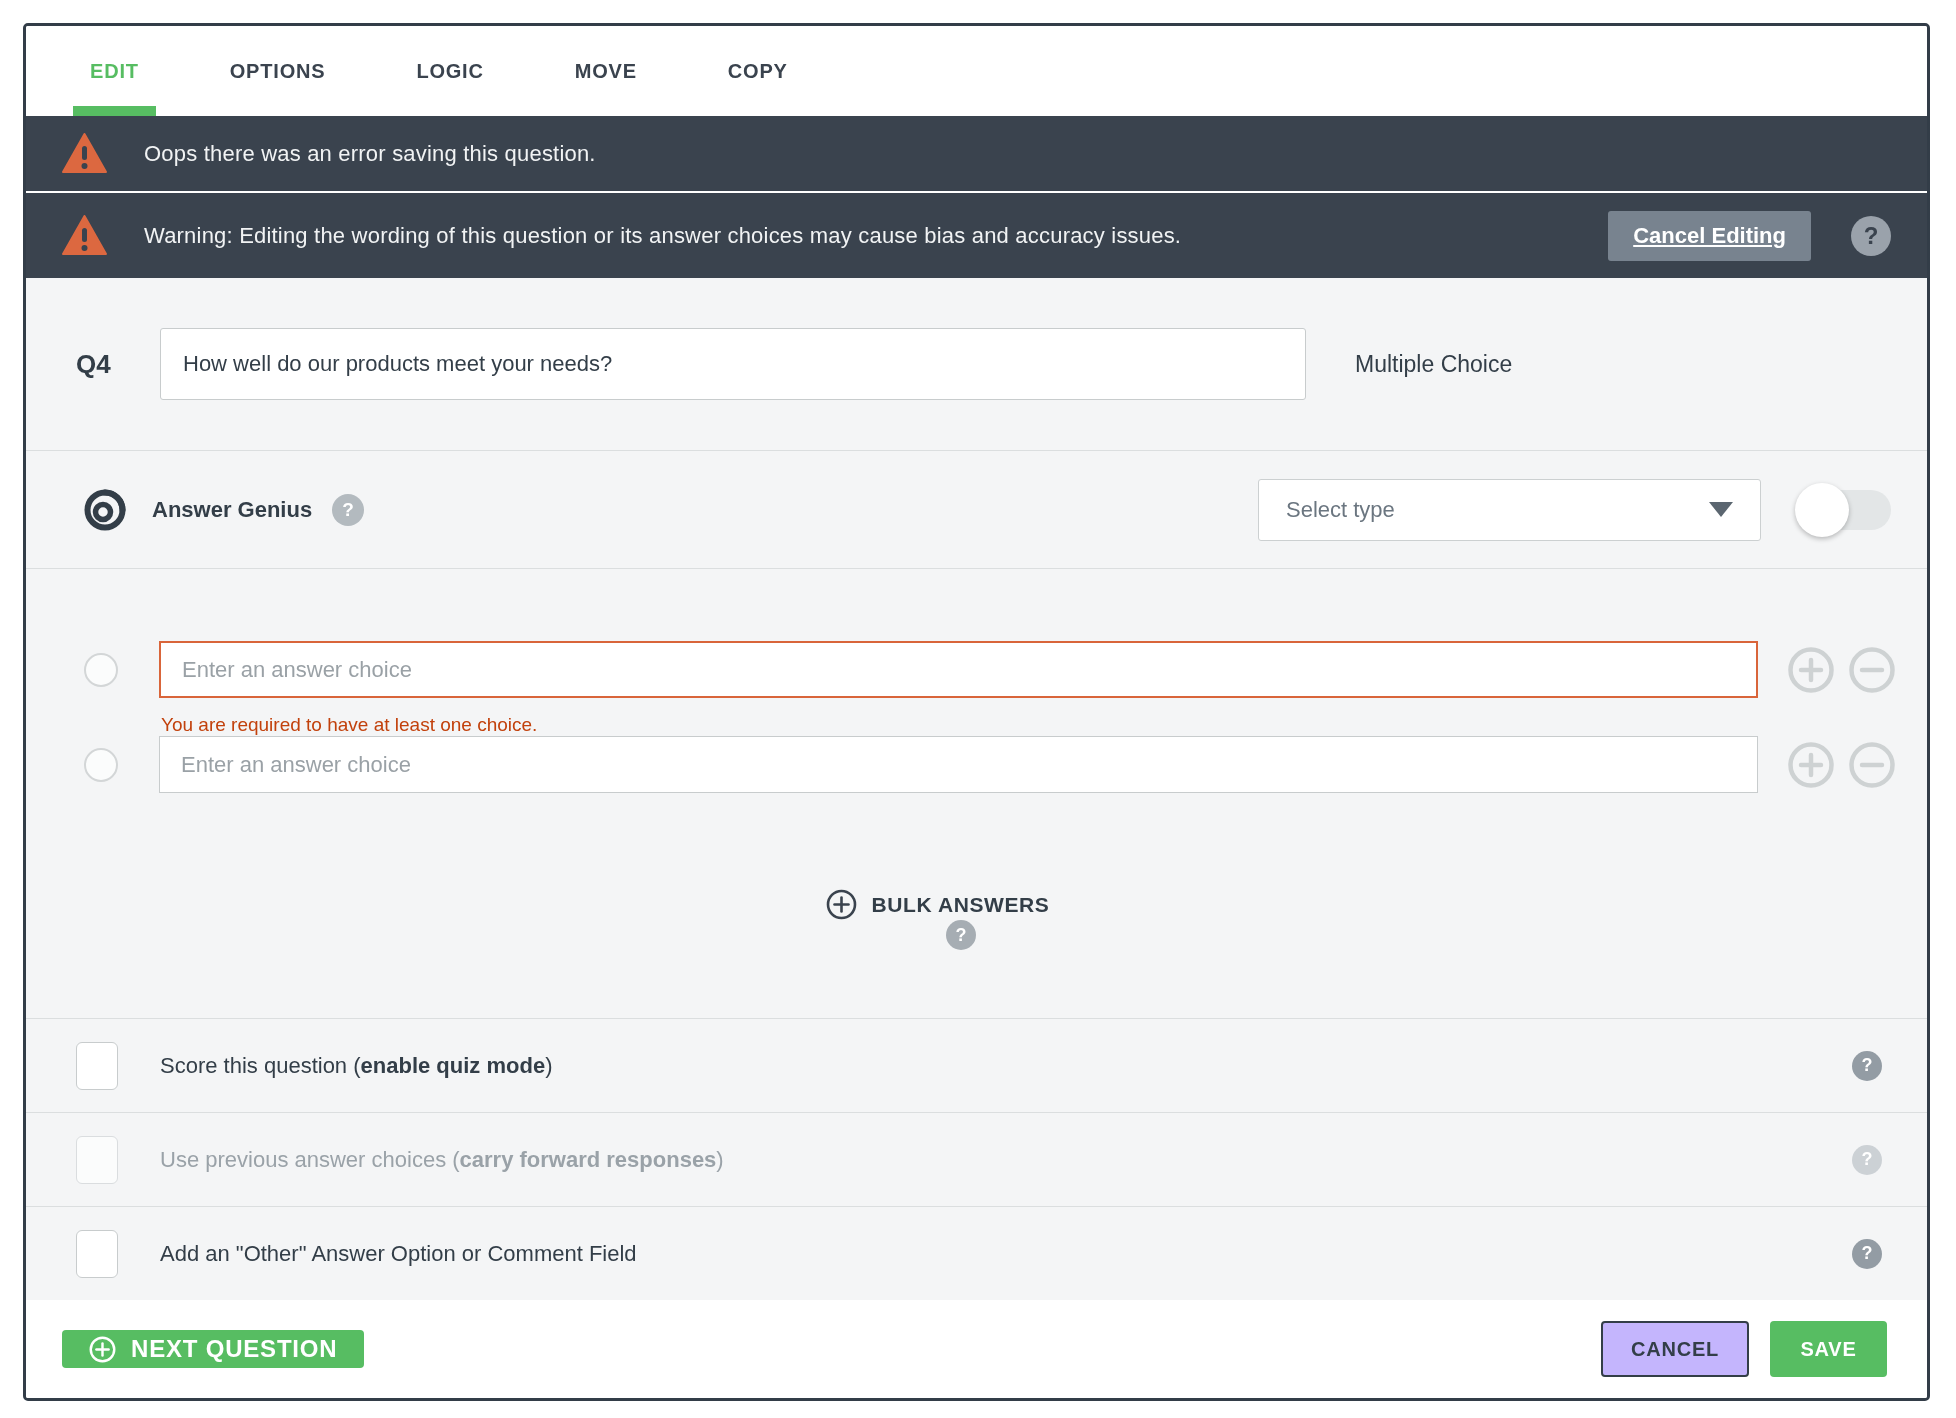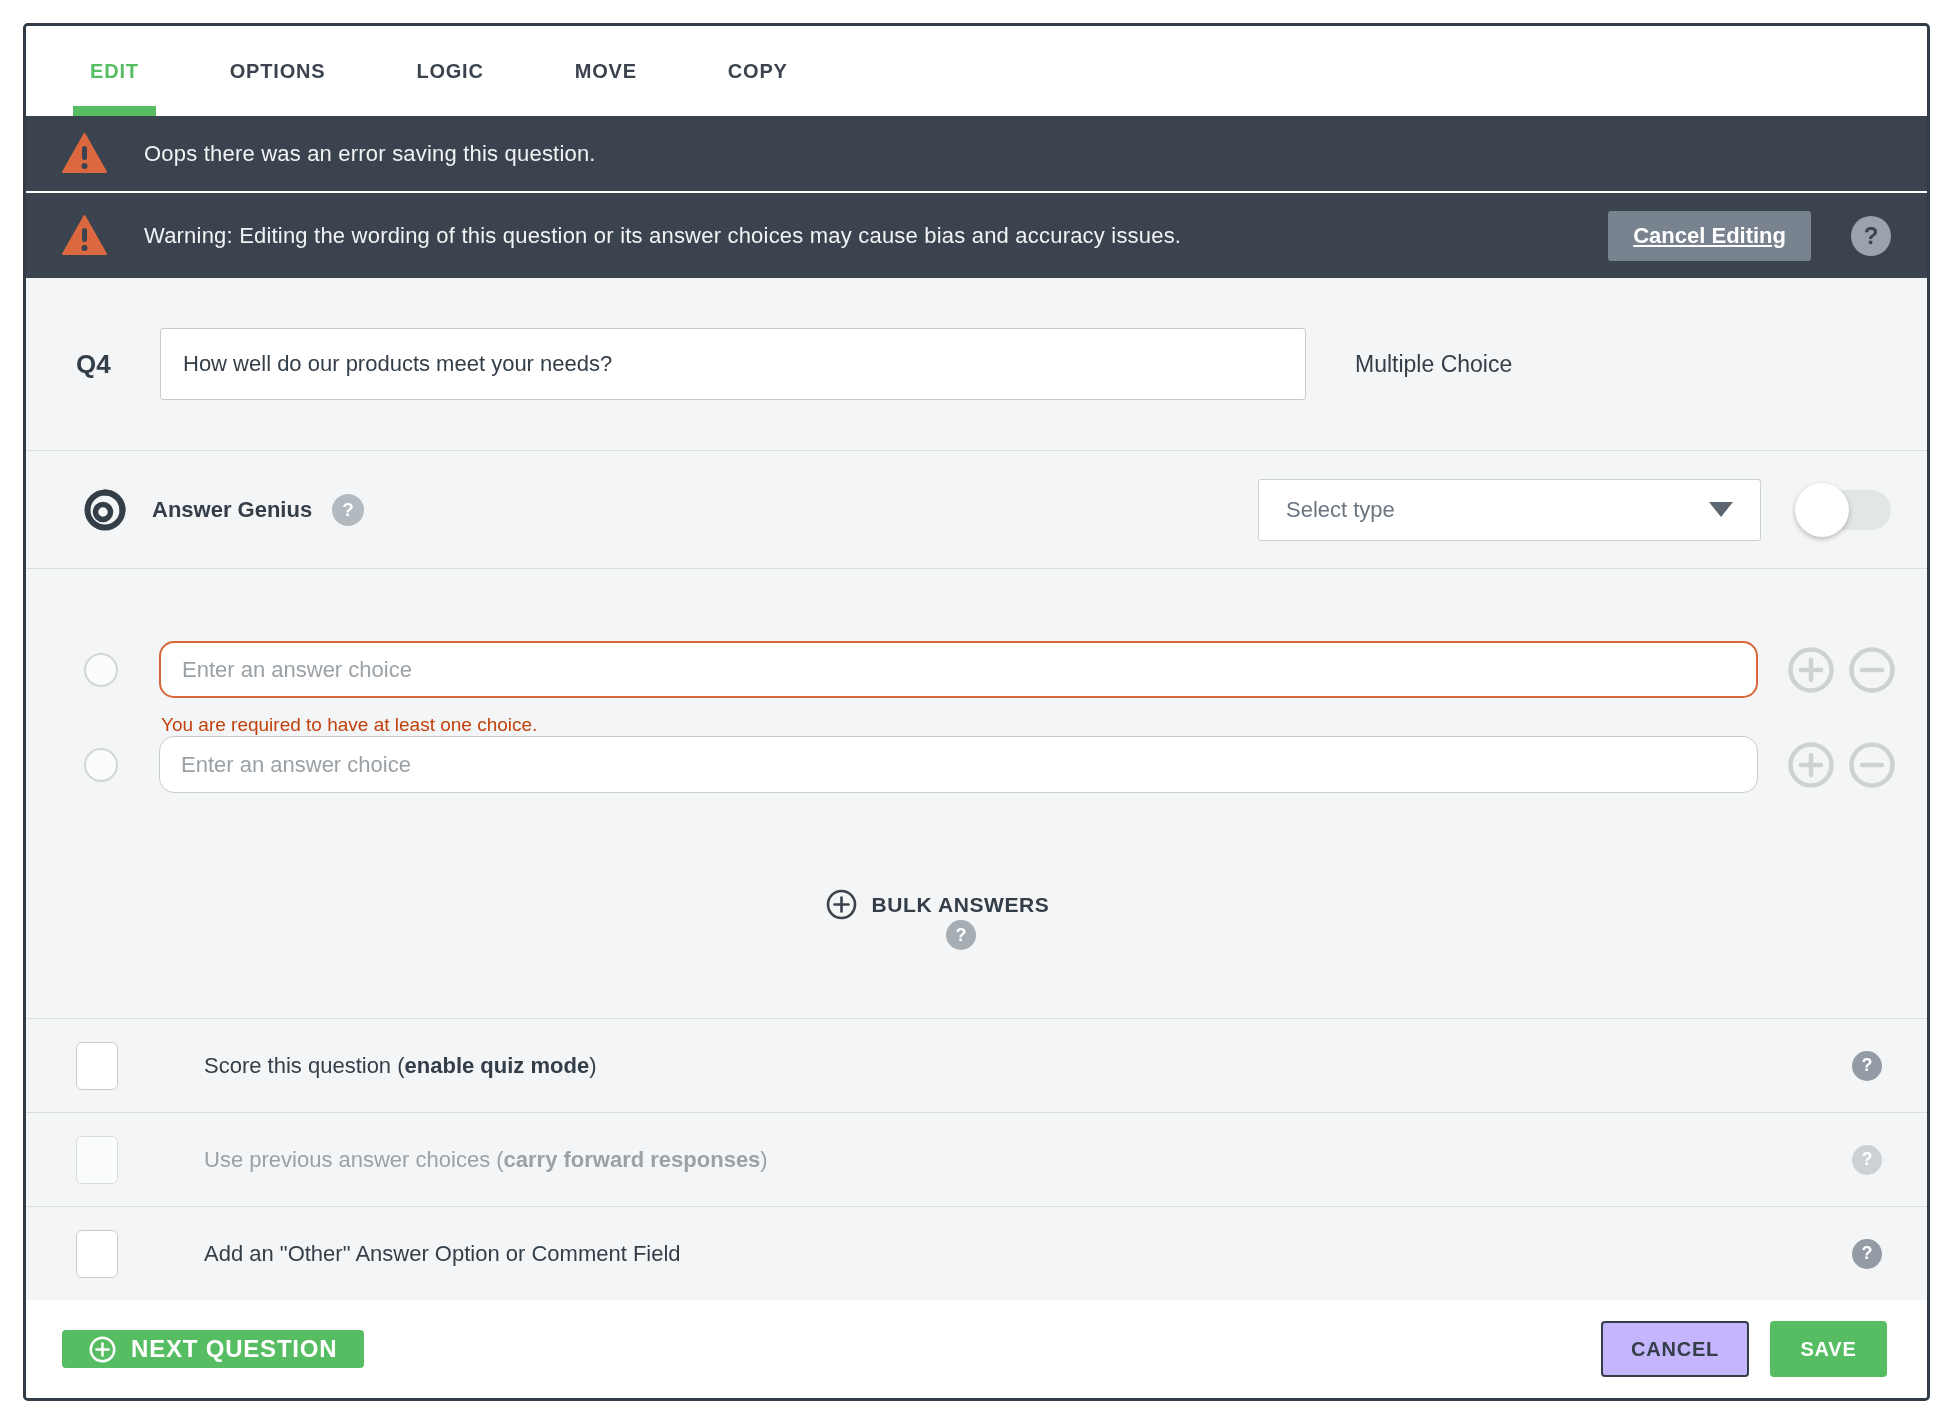--- a/index.html
+++ b/index.html
@@ -51,35 +51,35 @@
   .toggle { position:relative; width:92px; height:40px; margin-left:38px; cursor:pointer; flex:0 0 auto; }
   .toggle .track { position:absolute; left:0; top:0; width:92px; height:40px; border-radius:20px; background:#e3e6e7; }
   .toggle .knob { position:absolute; left:-4px; top:-7px; width:54px; height:54px; border-radius:50%;
     background:#ffffff; box-shadow:0 2px 5px rgba(0,0,0,0.25); }
 
   
   .answers { background:#f4f5f6; flex:0 0 auto; padding:72px 36px 68px 58px; }
   .ans-row { display:flex; align-items:center; }
   .radio { width:34px; height:34px; border-radius:50%; border:2px solid #d3d6d7; background:#fbfcfc; flex:0 0 auto; }
   .ans-input { width:1599px; height:57px; margin-left:41px; background:#ffffff; border:1.5px solid #c8cccd;
-    border-radius:15px; font-size:22px; color:#333e48; padding:0 21px; font-family:inherit; flex:0 0 auto; }
+    border-radius:0; font-size:22px; color:#333e48; padding:0 21px; font-family:inherit; flex:0 0 auto; }
   .ans-input.invalid { border:2px solid #d9653a; }
   .ans-input::placeholder, .q-input::placeholder { color:#9aa1a6; opacity:1; }
   .rowbtn { width:46px; height:46px; margin-left:0; flex:0 0 auto; cursor:pointer; }
   .rowbtn.add { margin-left:30px; }
   .rowbtn.remove { margin-left:15px; }
   .ans-error { color:#c2410c; font-size:19px; margin:16px 0 0 77px; }
   .bulk-row { display:flex; align-items:center; justify-content:space-between; margin-top:96px; padding-right:100px;flex-direction:column; }
   .bulk-link { display:flex; align-items:center; cursor:pointer; }
   .bulk-label { font-weight:bold; font-size:21px; letter-spacing:0.6px; margin-left:15px; }
   .help.bulk { width:30px; height:30px; background:#a6adb3; font-size:18px; margin-left:47px; }
 
   
   .opt-row { background:#f4f5f6; border-top:1px solid #dbdedf; height:94px; display:flex; align-items:center;
-    padding:0 45px 0 50px; flex:0 0 auto;gap:44px; }
+    padding:0 45px 0 50px; flex:0 0 auto; }
   .opt-row:first-of-type { border-top:none; }
   .checkbox { width:42px; height:48px; border-radius:6px; background:#ffffff; border:1.5px solid #c8cccd;
     cursor:pointer; flex:0 0 auto; }
   .opt-label { font-size:22px; margin-left:42px; }
   .opt-label b { font-weight:bold; }
   .opt-row.disabled .opt-label { color:#9aa2a8; }
   .opt-row.disabled .checkbox { border-color:#dadddf; background:#fbfcfc; }
   .help.row-help { width:30px; height:30px; background:#939ca4; font-size:18px; }
   .opt-row.disabled .help.row-help { background:#ccd1d5; }
 

